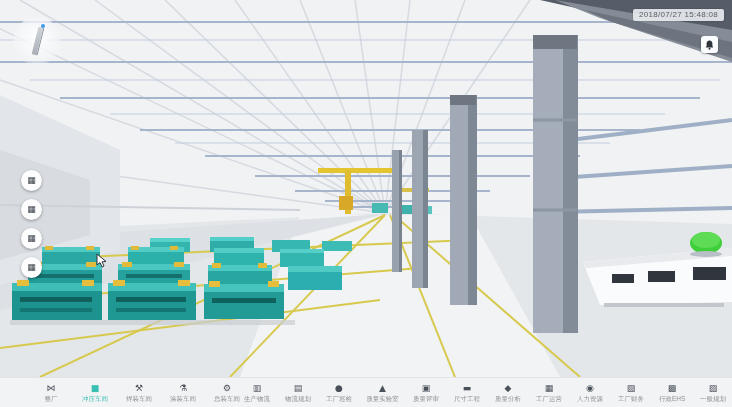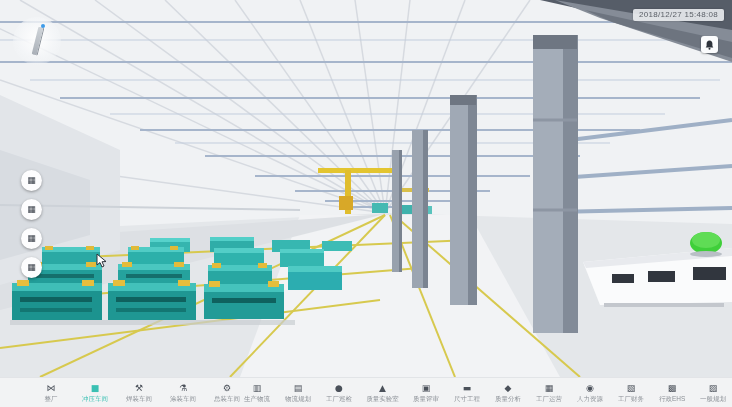--- a/index.html
+++ b/index.html
@@ -225,21 +225,21 @@
     <ellipse cx="706" cy="254" rx="16" ry="3" fill="#b9bfc6"></ellipse>
   </g>
 </svg>
 </div>
 
 <div class="compass">
   <div class="needle"></div>
   <div class="tip"></div>
 </div>
 
-<div class="timestamp">2018/12/27 15:48:08</div>
+<div class="timestamp">2018/07/27 15:48:08</div>
 
 <div class="bell-btn">
   <svg width="9" height="10" viewBox="0 0 9 10">
     <path d="M4.5 0.5 C2.6 0.5 1.6 2 1.6 3.6 L1.6 6 L0.7 7.4 L8.3 7.4 L7.4 6 L7.4 3.6 C7.4 2 6.4 0.5 4.5 0.5 Z" fill="#2e333b"></path>
     <circle cx="4.5" cy="8.7" r="1" fill="#2e333b"></circle>
   </svg>
 </div>
 
 <div class="side-buttons">
   <div class="circle-btn">

